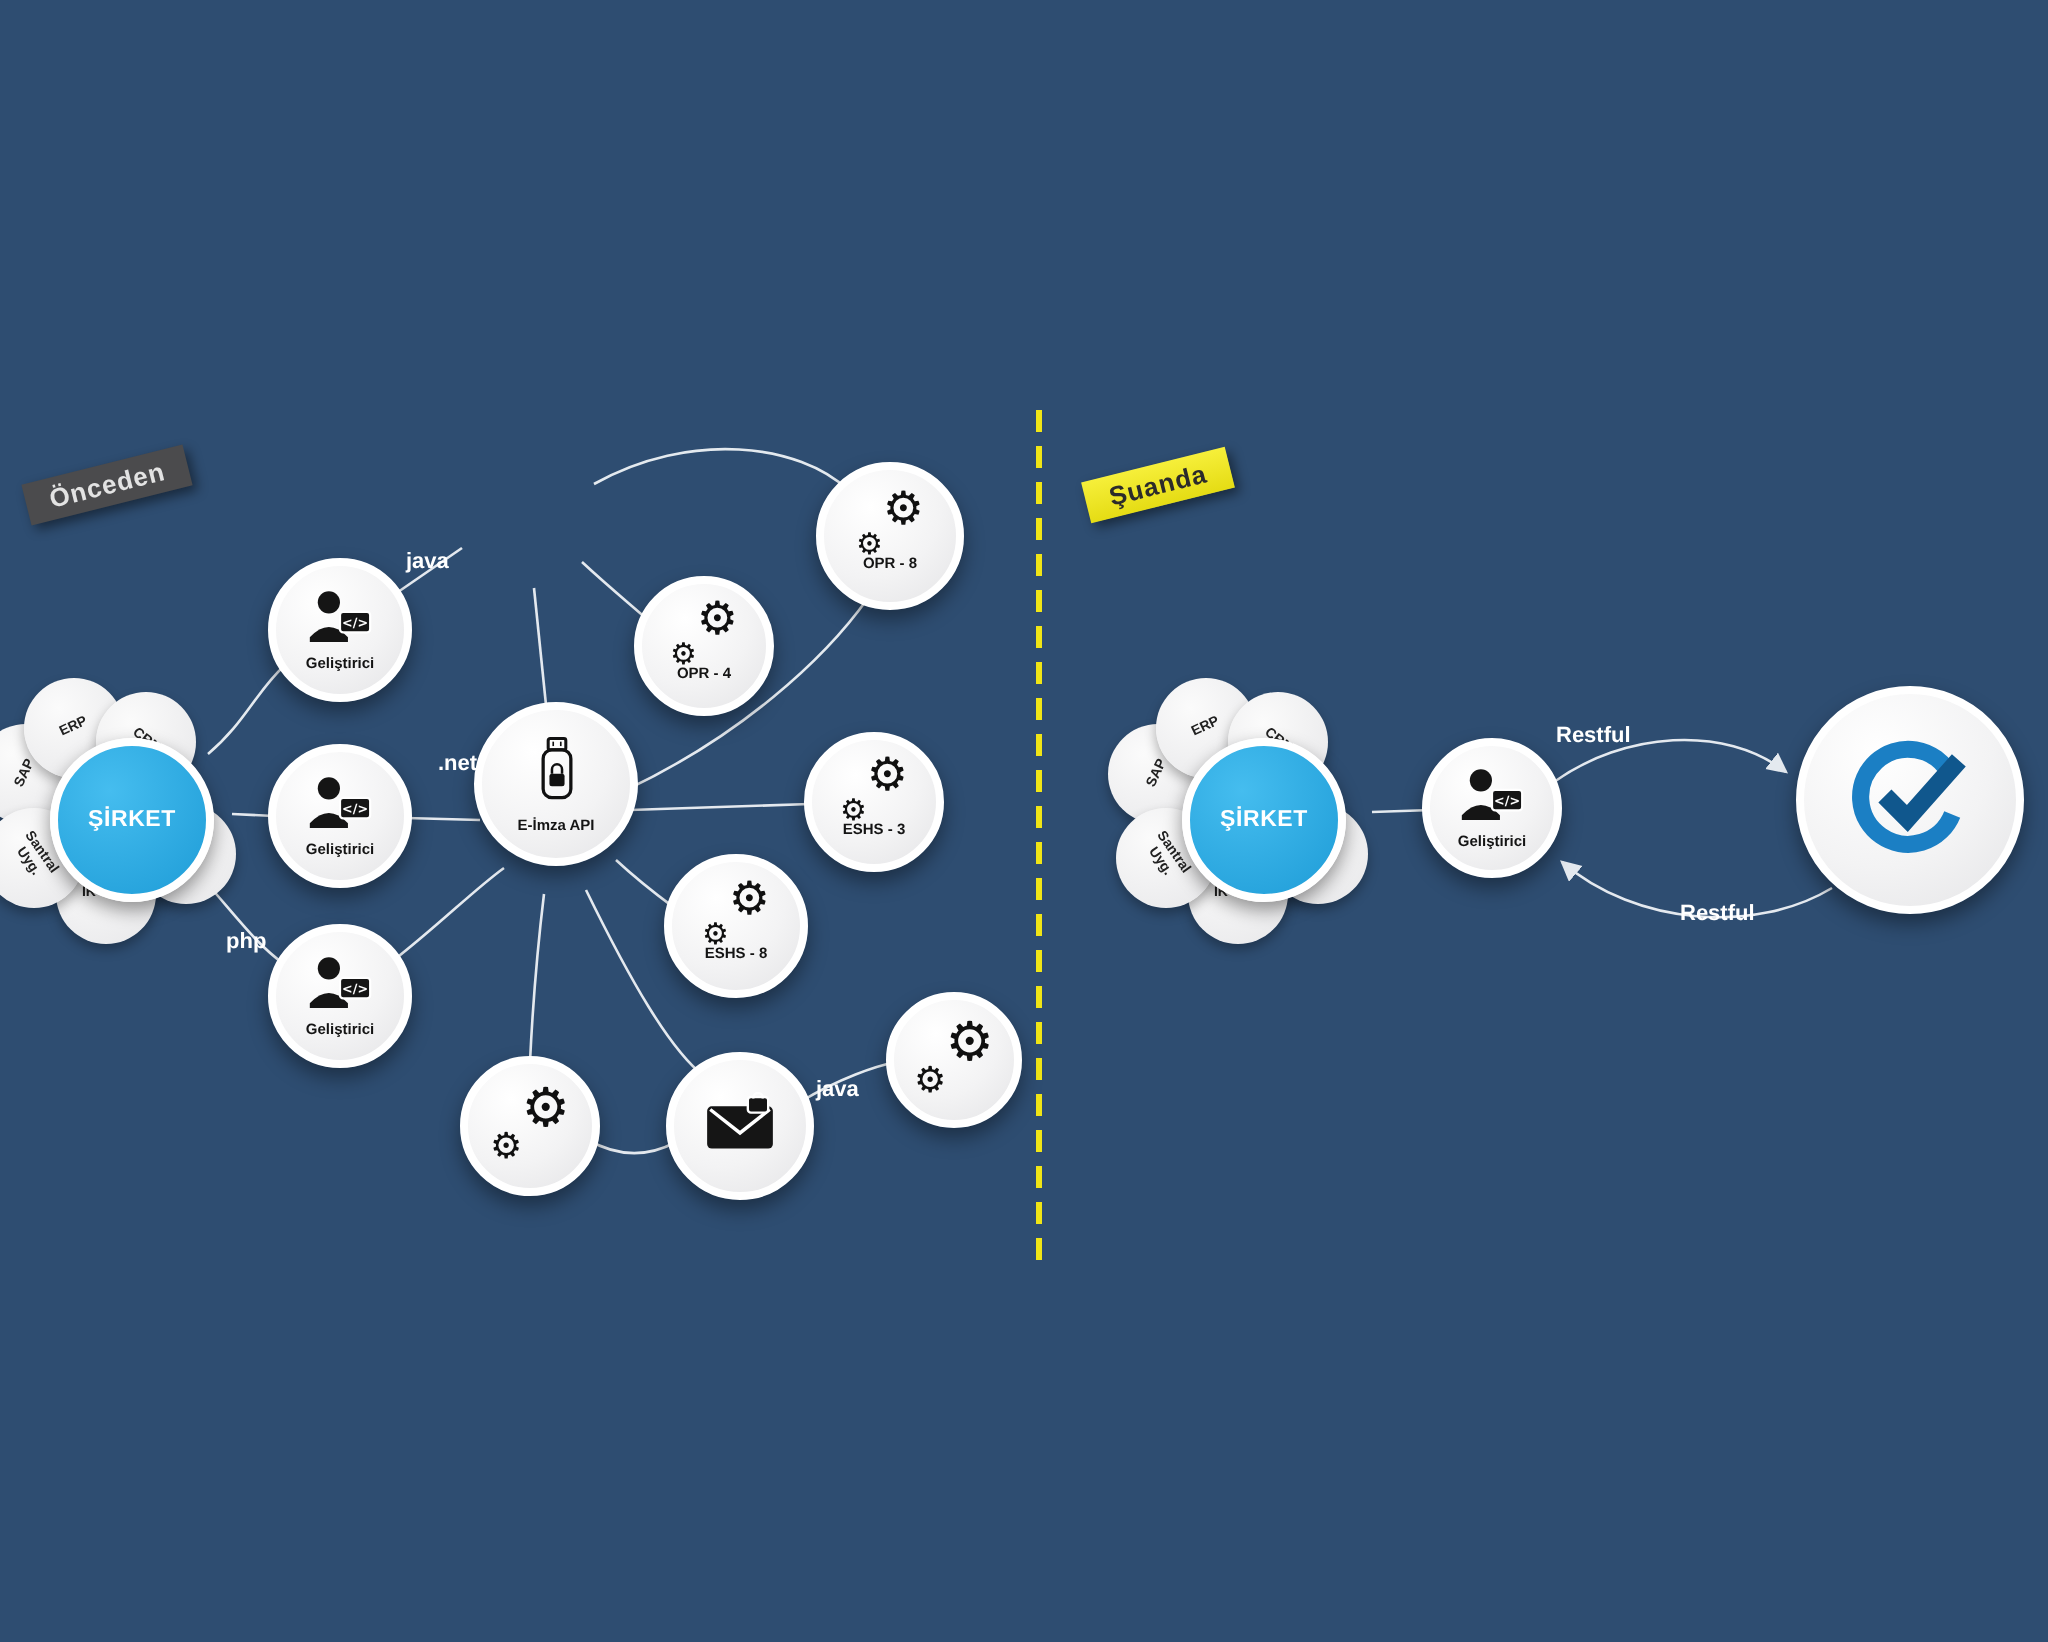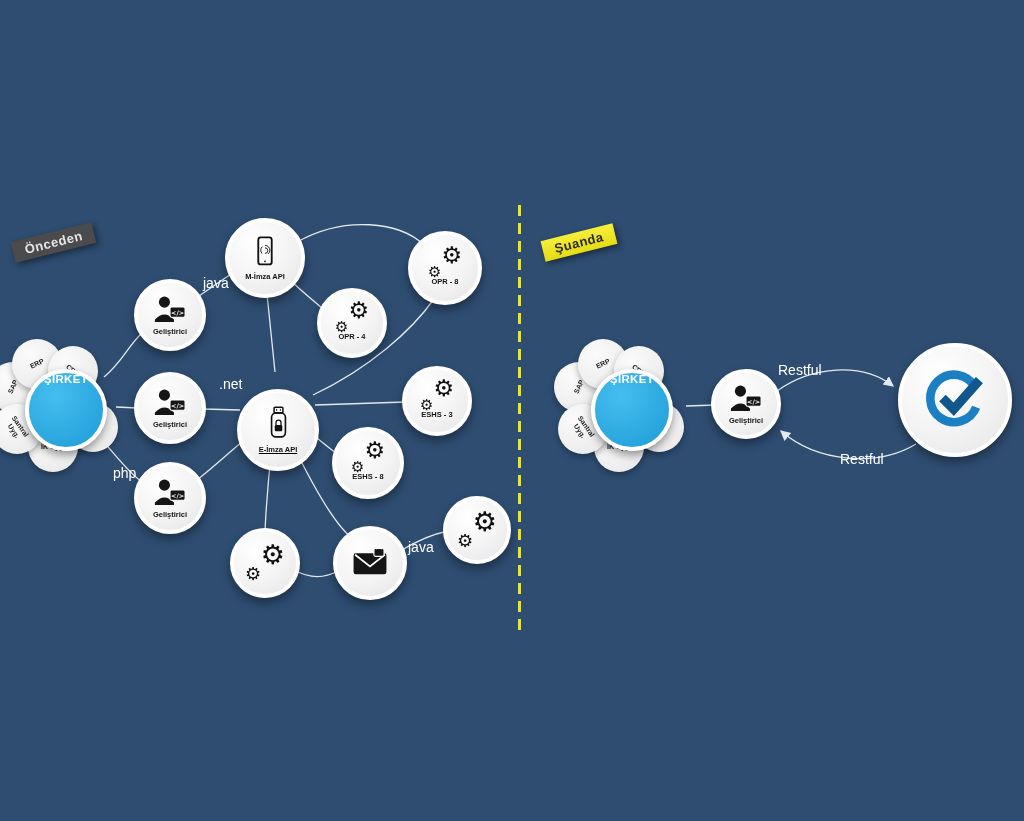--- a/index.html
+++ b/index.html
@@ -36,25 +36,25 @@
 
   
   .flower{position:absolute;width:160px;height:150px;}
   .petal{position:absolute;width:50px;height:50px;border-radius:50%;
          background:radial-gradient(circle at 35% 30%,#fbfbfb,#e7e7e9);
          box-shadow:0 3px 6px rgba(0,0,0,.3);display:flex;align-items:center;justify-content:center;z-index:1;}
   .petal span{display:block;font-size:7px;font-weight:bold;color:#222;text-align:center;line-height:1.1;width:34px;}
   .fcenter{position:absolute;left:43px;top:35px;width:74px;height:74px;border-radius:50%;z-index:2;
            background:radial-gradient(circle at 35% 30%,#45bdef,#1e9cd7);
            border:4px solid #fff;box-shadow:0 4px 9px rgba(0,0,0,.4);
-           display:flex;align-items:flex-start;justify-content:center;}
+           display:flex;align-items:center;justify-content:center;}
   .fcenter span{color:#fff;font-weight:bold;font-size:11.5px;letter-spacing:.3px;}
 
   
-  .elabel{position:absolute;color:#fff;font-size:14px;font-weight:normal;white-space:nowrap;}
+  .elabel{position:absolute;color:#fff;font-size:11px;font-weight:bold;white-space:nowrap;}
 </style>
 </head>
 <body>
 
 <div class="stage">
 
   <svg class="wires" viewBox="0 0 1024 821">
     <defs>
       <marker id="arw" markerWidth="9" markerHeight="9" refX="7" refY="4" orient="auto">
         <path d="M0 0 L8 4 L0 8 z" fill="#eef2f6"></path>
@@ -141,35 +141,22 @@
       <svg viewBox="0 0 44 34" width="36" height="27">
           <circle cx="15" cy="9" r="7" fill="#151515"></circle>
           <path d="M3 31 q12 -13 24 0 l0 3 -24 0 z" fill="#151515"></path>
           <rect x="22" y="15" width="19" height="13" rx="2" fill="#151515" stroke="#fff" stroke-width="1.4"></rect>
           <text x="31.5" y="24.8" font-size="8" font-weight="bold" fill="#fff" text-anchor="middle" font-family="DejaVu Sans, sans-serif">&lt;/&gt;</text>
         </svg>
     </span>
     <div class="nlabel">Geliştirici</div>
   </div>
 
-  <div class="node" style="left:265px;top:258px;width:72px;height:72px;">
-    <span>
-      <svg viewBox="0 0 36 50" width="22" height="31">
-        <rect x="7" y="2" width="22" height="44" rx="4" fill="none" stroke="#111" stroke-width="3"></rect>
-        <path d="M18 15 a8 8 0 0 1 8 8 a8 8 0 0 1 -3 6" fill="none" stroke="#111" stroke-width="1.5"></path>
-        <path d="M18 19 a4.5 4.5 0 0 1 4.5 4.5 a4.5 4.5 0 0 1 -4.5 4.5" fill="none" stroke="#111" stroke-width="1.5"></path>
-        <path d="M18 23 a1 1 0 0 1 0 .2" fill="none" stroke="#111" stroke-width="1.5"></path>
-        <path d="M13 28 a8 8 0 0 1 -2 -5 a7 7 0 0 1 3 -6" fill="none" stroke="#111" stroke-width="1.5"></path>
-        <circle cx="18" cy="41" r="1.4" fill="#111"></circle>
-      </svg>
-    </span>
-    <div class="nlabel">M-İmza API</div>
-  </div>
-
-  <div class="node" style="left:278px;top:430px;width:74px;height:74px;text-decoration:underline;">
+
+  <div class="node" style="left:278px;top:392px;width:74px;height:74px;">
     <span>
       <svg viewBox="0 0 36 54" width="23" height="34">
         <rect x="11" y="2" width="14" height="9" rx="1.5" fill="none" stroke="#111" stroke-width="2.4"></rect>
         <line x1="15" y1="4.5" x2="15" y2="8" stroke="#111" stroke-width="1.3"></line>
         <line x1="21" y1="4.5" x2="21" y2="8" stroke="#111" stroke-width="1.3"></line>
         <rect x="7" y="11" width="22" height="38" rx="7" fill="none" stroke="#111" stroke-width="2.6"></rect>
         <path d="M14 30 v-3.5 a4 4 0 0 1 8 0 V30" fill="none" stroke="#111" stroke-width="2"></path>
         <rect x="12" y="30" width="12" height="10" rx="2" fill="#111"></rect>
       </svg>
     </span>

